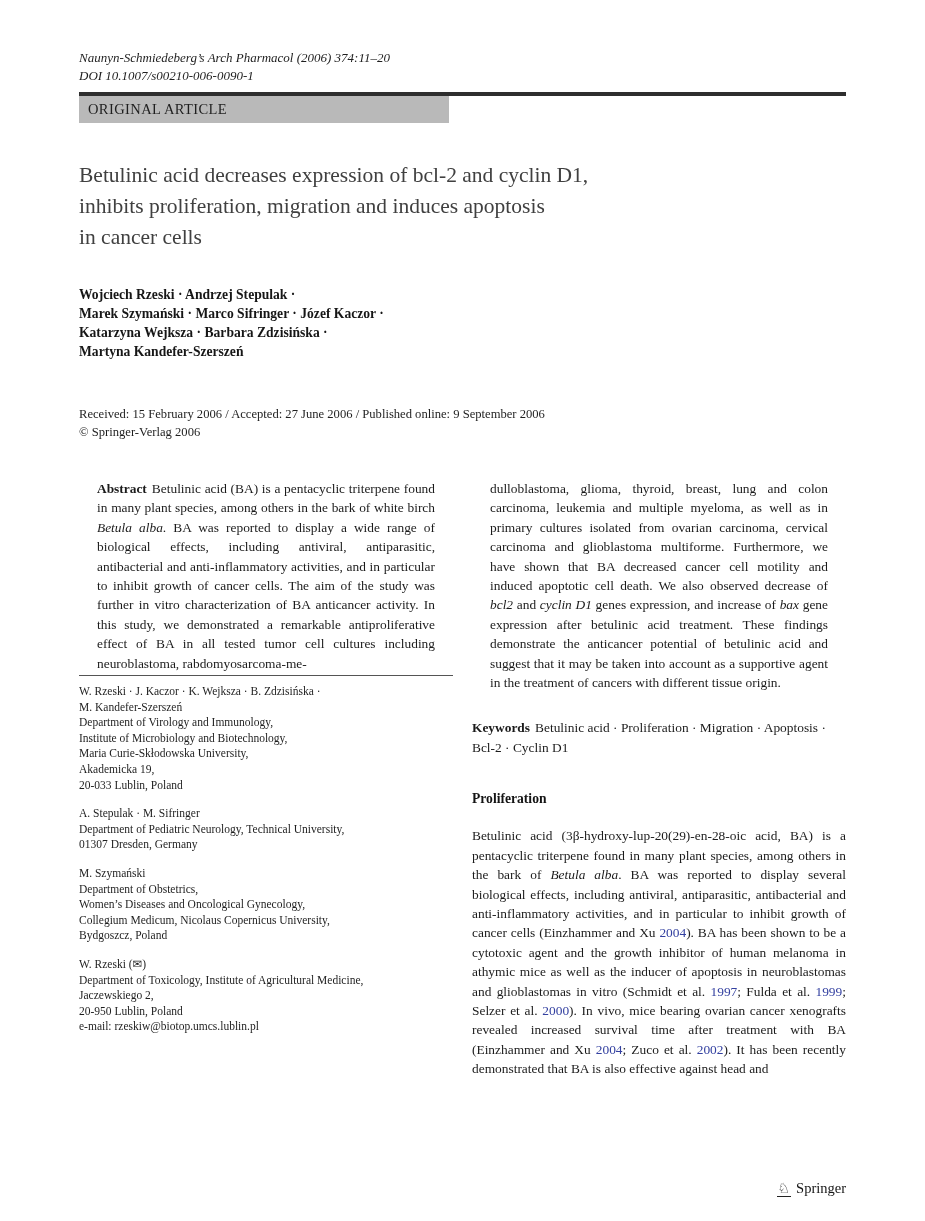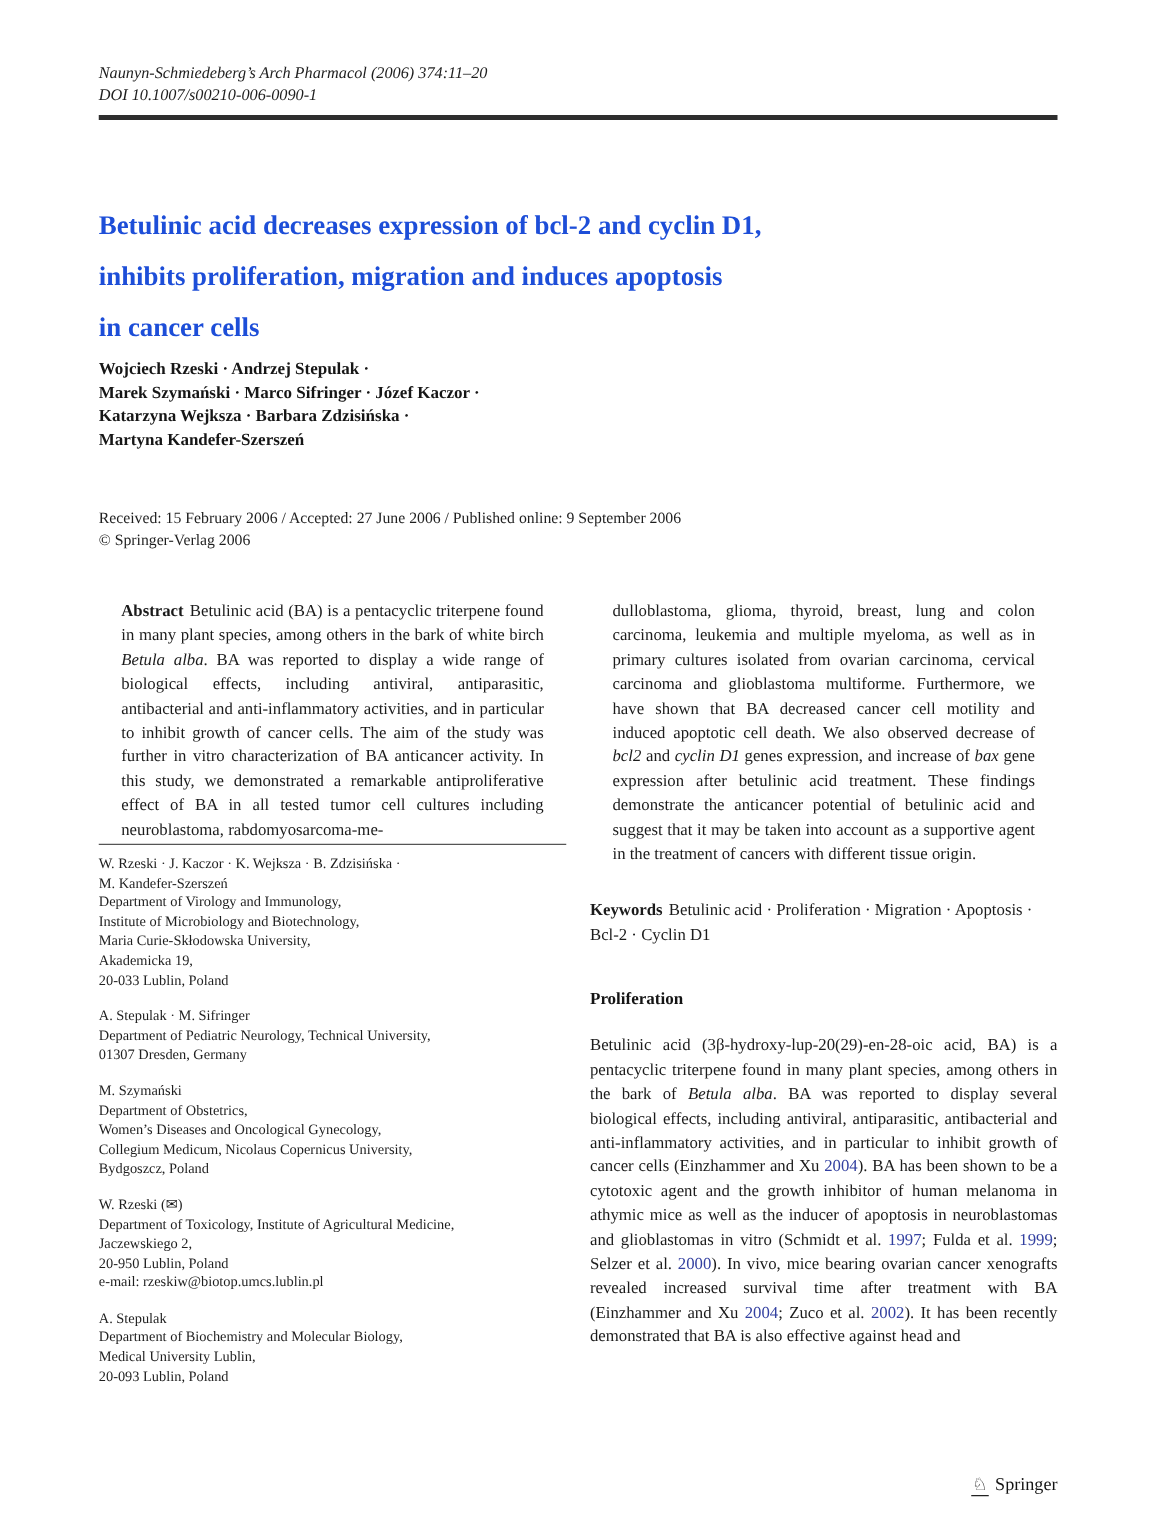--- a/index.html
+++ b/index.html
@@ -13,21 +13,21 @@
   }
   .header{position:absolute;left:79px;top:49px;font-size:13px;line-height:18px;color:#1e1e1e;font-style:italic;}
   .top-rule{position:absolute;left:79px;top:92px;width:767px;height:4px;background:#2e2e2e;}
   .article-type-band{
     position:absolute;left:79px;top:96px;width:370px;height:27px;
     background:#b9b9b9;display:flex;align-items:center;
   }
   .article-type-band span{padding-left:9px;font-size:14.5px;letter-spacing:0.4px;color:#1f1f1f;}
   .title{
     position:absolute;left:79px;top:160px;width:720px;margin:0;
-    font-size:21.5px;line-height:41px;font-weight:700;color:#1d4ed8;
+    font-size:21.5px;line-height:31px;font-weight:400;color:#404040;
   }
   .authors{
     position:absolute;left:79px;top:285px;width:600px;
     font-size:13.6px;line-height:19px;font-weight:700;color:#161616;
   }
   .dates{position:absolute;left:79px;top:405px;font-size:12.6px;line-height:18px;color:#1e1e1e;}
   .col{position:absolute;top:461px;width:374px;}
   .col.left{left:79px;}
   .col.right{left:472px;}
   .body{margin:18px;font-size:13.4px;line-height:19.4px;text-align:justify;}
@@ -56,20 +56,23 @@
 
 <div class="page">
 
   <div class="header">
     <div>Naunyn-Schmiedeberg’s Arch Pharmacol (2006) 374:11–20</div>
     <div>DOI 10.1007/s00210-006-0090-1</div>
   </div>
 
   <div class="top-rule"></div>
 
+  <div class="article-type-band">
+    <span>ORIGINAL ARTICLE</span>
+  </div>
 
   <h1 class="title">Betulinic acid decreases expression of bcl-2 and cyclin D1,<br>inhibits proliferation, migration and induces apoptosis<br>in cancer cells</h1>
 
   <div class="authors">Wojciech Rzeski · Andrzej Stepulak ·<br>Marek Szymański · Marco Sifringer · Józef Kaczor ·<br>Katarzyna Wejksza · Barbara Zdzisińska ·<br>Martyna Kandefer-Szerszeń</div>
 
   <div class="dates">
     <div>Received: 15 February 2006 / Accepted: 27 June 2006 / Published online: 9 September 2006</div>
     <div>© Springer-Verlag 2006</div>
   </div>
 
@@ -83,21 +86,20 @@
     <h2 class="intro-heading">Proliferation</h2>
     <p class="body intro-para"><span>Betulinic acid (3β-hydroxy-lup-20(29)-en-28-oic acid, BA) is a pentacyclic triterpene found in many plant species, among others in the bark of </span><span class="seg-i">Betula alba</span><span>. BA was reported to display several biological effects, including antiviral, antiparasitic, antibacterial and anti-inflammatory activities, and in particular to inhibit growth of cancer cells (Einzhammer and Xu </span><span class="seg-link">2004</span><span>). BA has been shown to be a cytotoxic agent and the growth inhibitor of human melanoma in athymic mice as well as the inducer of apoptosis in neuroblastomas and glioblastomas in vitro (Schmidt et al. </span><span class="seg-link">1997</span><span>; Fulda et al. </span><span class="seg-link">1999</span><span>; Selzer et al. </span><span class="seg-link">2000</span><span>). In vivo, mice bearing ovarian cancer xenografts revealed increased survival time after treatment with BA (Einzhammer and Xu </span><span class="seg-link">2004</span><span>; Zuco et al. </span><span class="seg-link">2002</span><span>). It has been recently demonstrated that BA is also effective against head and</span></p>
   </div>
 
   <div class="footnotes">
     <div class="fn-rule"></div>
     <div class="fn-block">W. Rzeski · J. Kaczor · K. Wejksza · B. Zdzisińska ·<br>M. Kandefer-Szerszeń<br>Department of Virology and Immunology,<br>Institute of Microbiology and Biotechnology,<br>Maria Curie-Skłodowska University,<br>Akademicka 19,<br>20-033 Lublin, Poland</div>
     <div class="fn-block">A. Stepulak · M. Sifringer<br>Department of Pediatric Neurology, Technical University,<br>01307 Dresden, Germany</div>
     <div class="fn-block">M. Szymański<br>Department of Obstetrics,<br>Women’s Diseases and Oncological Gynecology,<br>Collegium Medicum, Nicolaus Copernicus University,<br>Bydgoszcz, Poland</div>
     <div class="fn-block">W. Rzeski (✉)<br>Department of Toxicology, Institute of Agricultural Medicine,<br>Jaczewskiego 2,<br>20-950 Lublin, Poland<br>e-mail: rzeskiw@biotop.umcs.lublin.pl</div>
-    <div class="fn-block">A. Stepulak<br>Department of Biochemistry and Molecular Biology,<br>Medical University Lublin,<br>20-093 Lublin, Poland</div>
   </div>
 
   <div class="springer">
     <span class="knight">♘</span>
     <span>Springer</span>
   </div>
 
 </div>
 
 </body></html>

